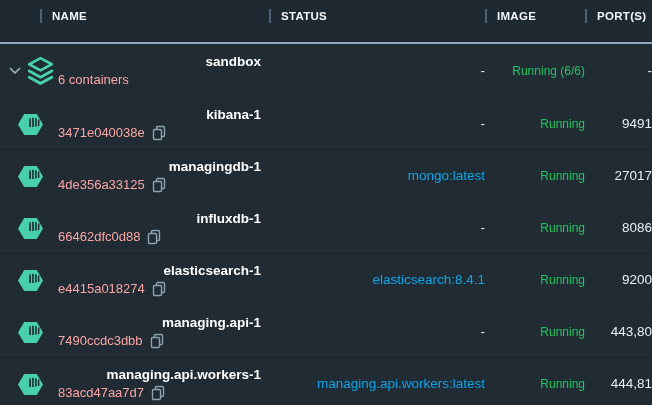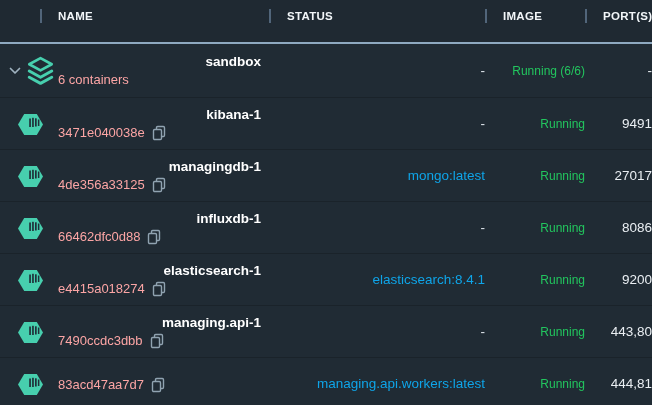--- a/index.html
+++ b/index.html
@@ -18,21 +18,21 @@
     grid-template-columns: 58px 211px 216px 100px 1fr;
     height: 30px;
     align-items: center;
     background: #1f2932;
   }
   .table-header .hcell { overflow: hidden; white-space: nowrap; }
   .table-header .hcell.first { grid-column: 1 / span 2; padding-left: 40px; }
   .hlabel {
     display: inline-block;
     border-left: 2px solid #51657a;
-    padding-left: 16px;
+    padding-left: 10px;
     font-size: 11.5px;
     font-weight: 700;
     letter-spacing: 0.3px;
     color: #f2f6f9;
     line-height: 14px;
   }
   .header-spacer { height: 12px; background: #1f2932; }
   .header-divider { height: 2px; background: #8ea9c0; }
 
   
@@ -276,20 +276,21 @@
 
   <div class="row">
     <div class="cell-icon">
       <span class="cube">
         <svg width="27" height="27" viewBox="0 0 27 26">
             <use href="#def-cube"></use>
           </svg>
       </span>
     </div>
     <div class="cell-name">
+      <div class="row-title">managing.api.workers-1</div>
       <div class="row-sub">
         <span>83acd47aa7d7</span>
         <span class="copy-btn">
             <svg width="14" height="16" viewBox="0 0 14 16">
               <use href="#def-copy"></use>
             </svg>
           </span>
       </div>
     </div>
     <div class="cell-image"><span class="image-link">managing.api.workers:latest</span></div>

